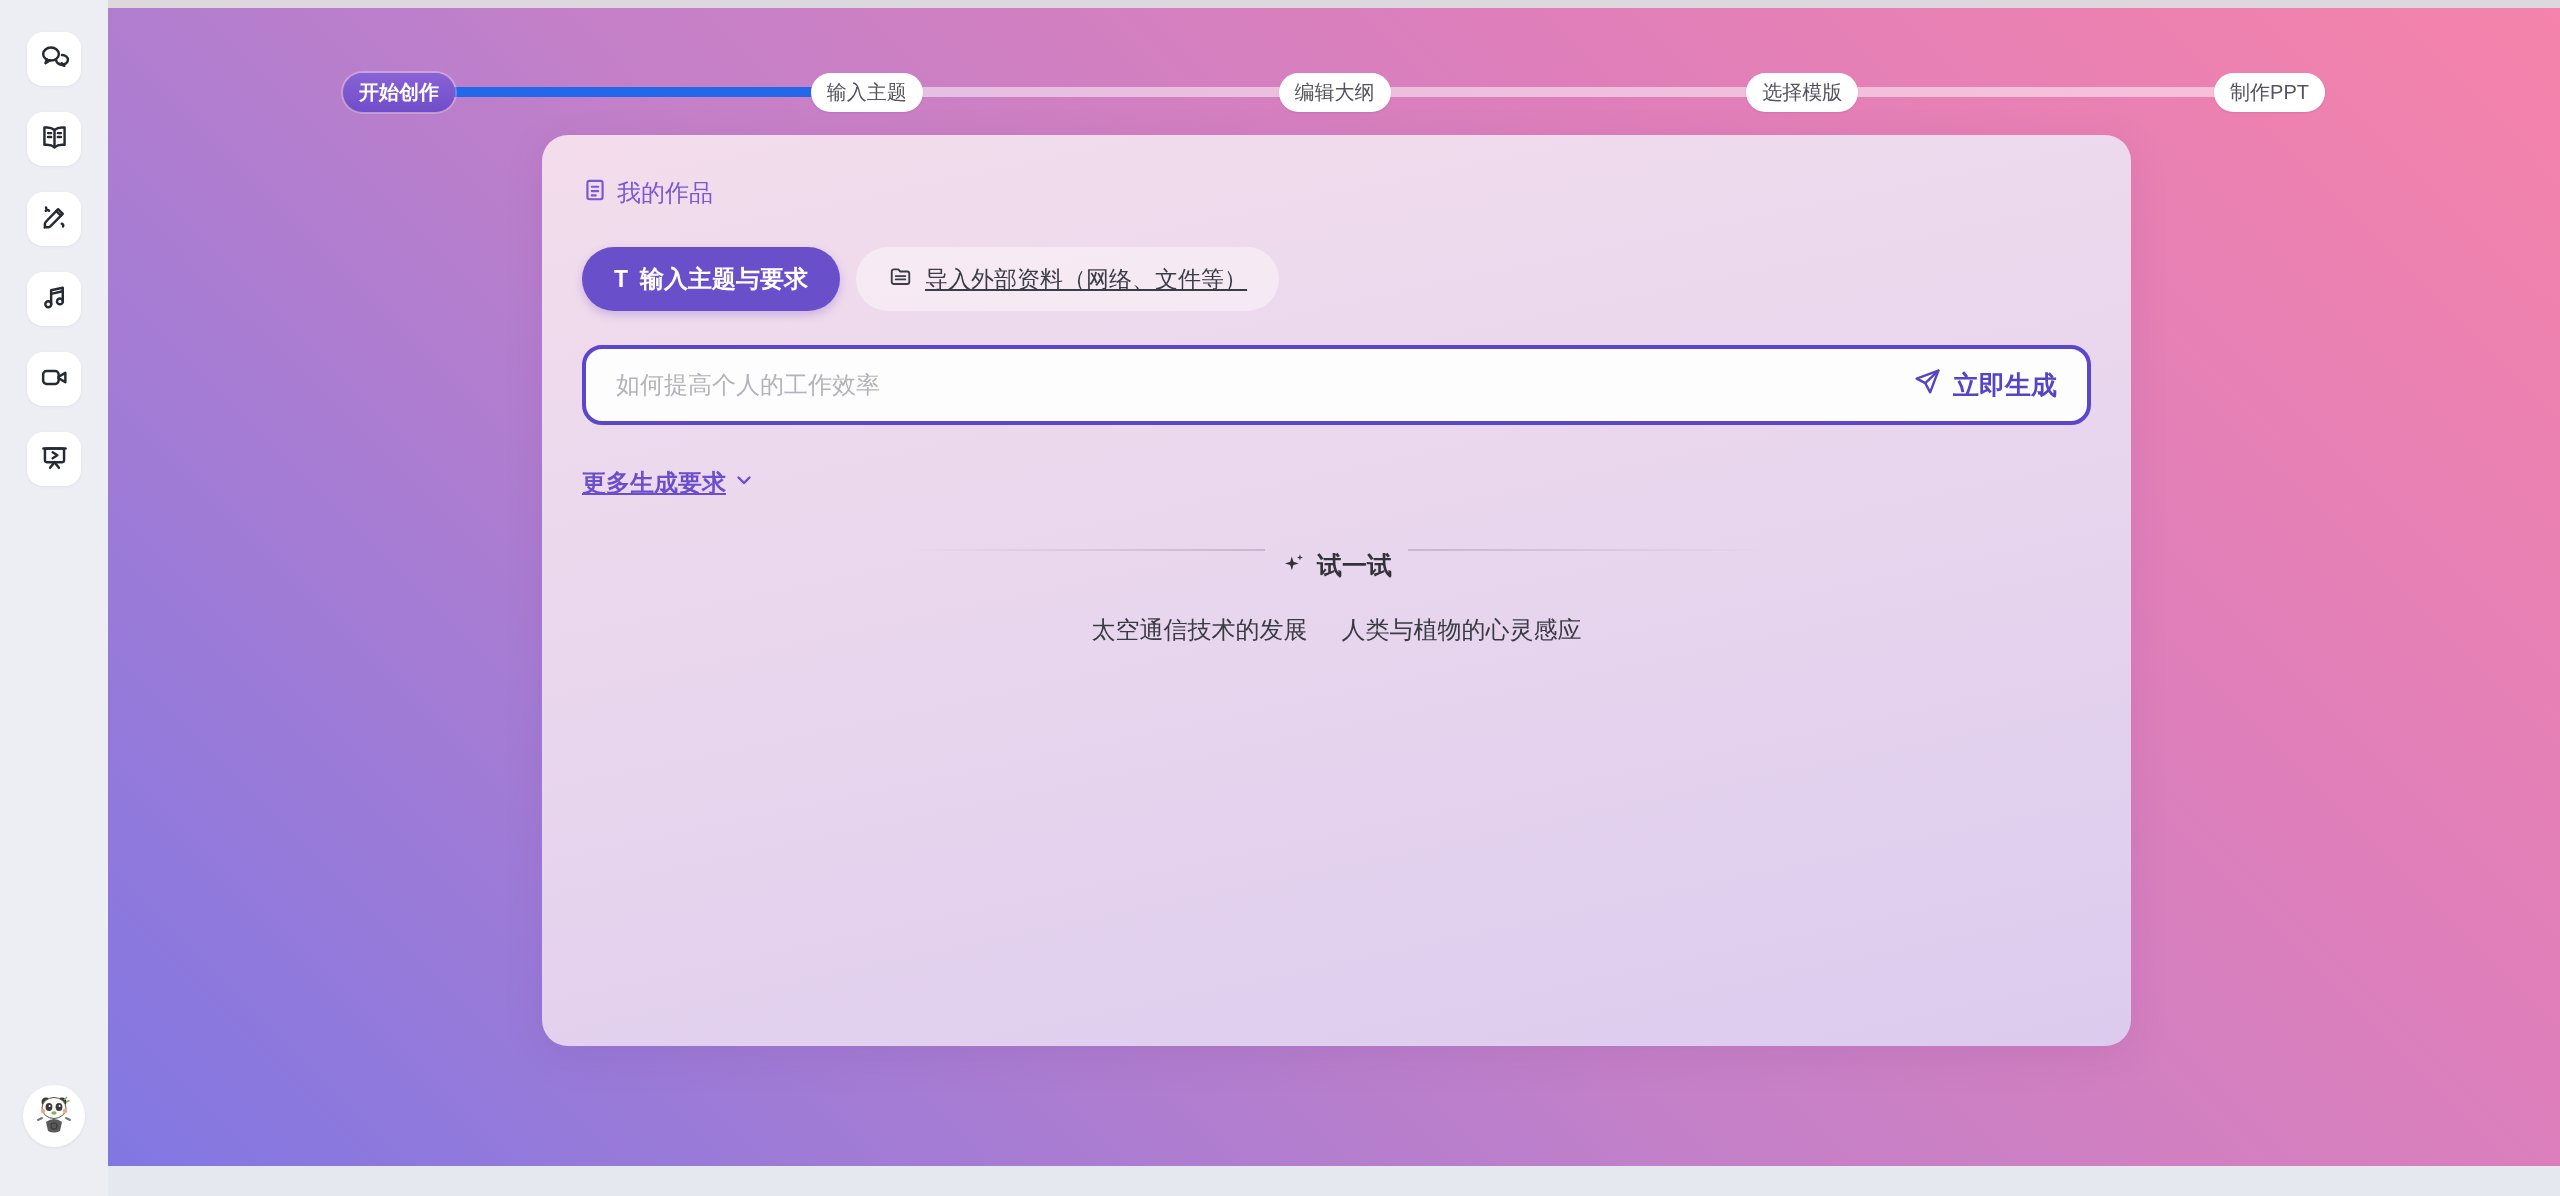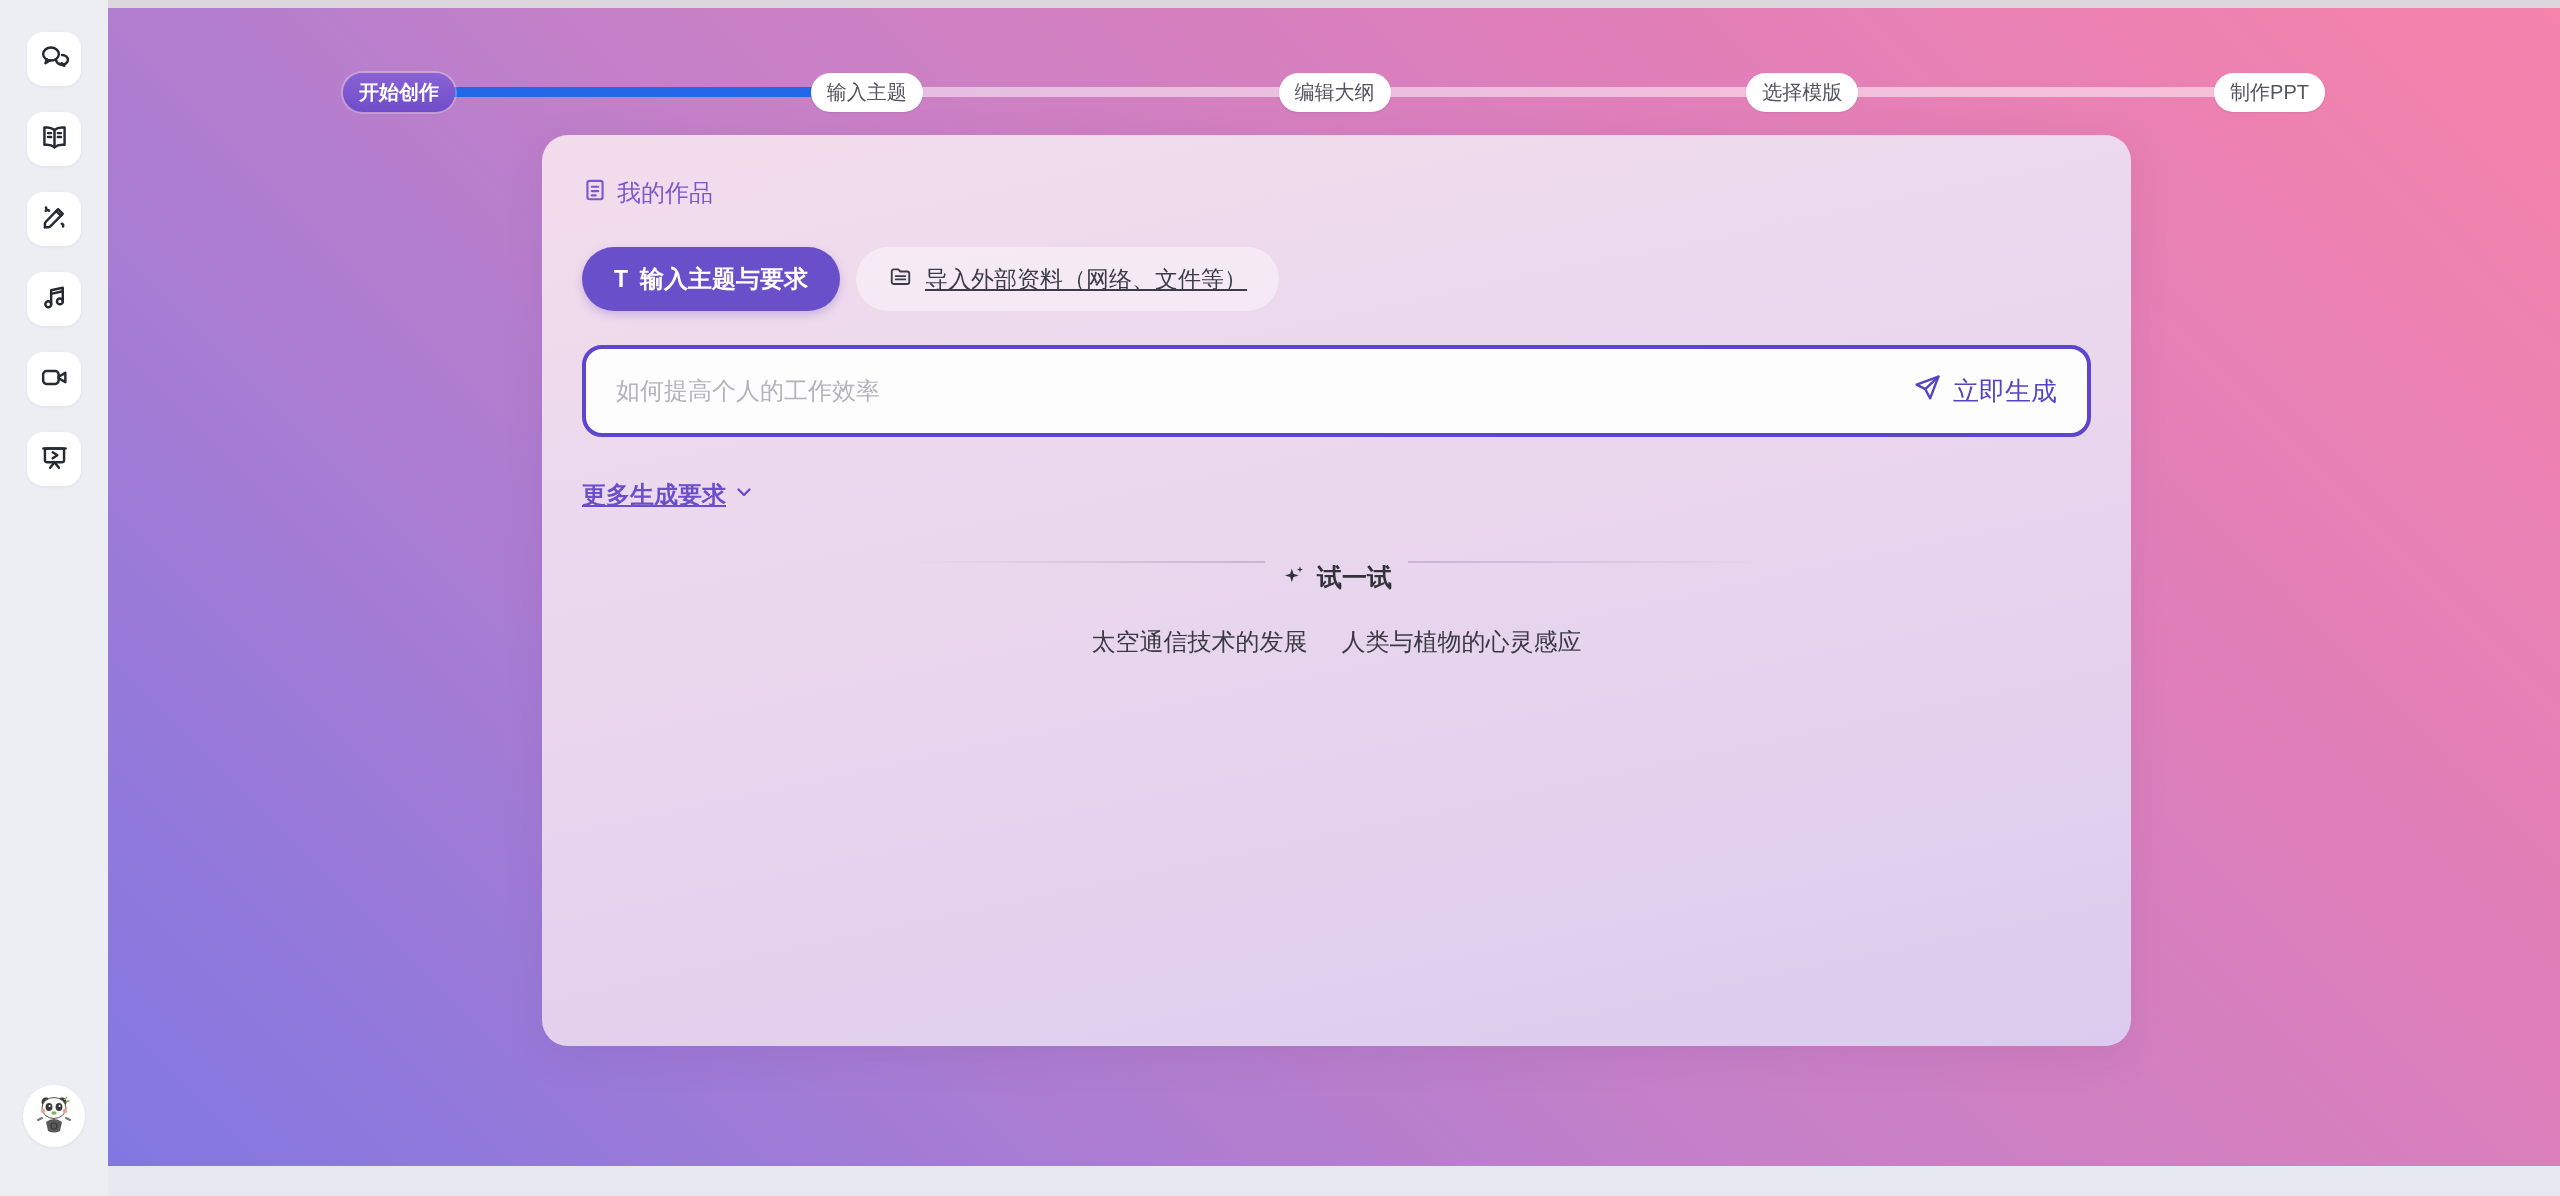--- a/index.html
+++ b/index.html
@@ -41,26 +41,26 @@
   .my-works svg { width:26px; height:26px; stroke:#7a58d2; fill:none; stroke-width:2; stroke-linecap:round; stroke-linejoin:round; }
 
   .tabs { margin-top:38px; display:flex; gap:16px; }
   .tab { height:64px; border-radius:32px; display:inline-flex; align-items:center; gap:12px;
          padding:0 32px; font-size:24px; cursor:pointer; white-space:nowrap; }
   .tab.active { background:#6a4fcb; color:#ffffff; font-weight:bold; box-shadow:0 4px 10px rgba(90,60,190,.25); }
   .tab.active .t-icon { font-size:23px; font-weight:bold; }
   .tab.inactive { background:rgba(255,255,255,.42); color:#3c3c46; font-size:23px;text-decoration:underline; }
   .tab.inactive svg { width:25px; height:25px; stroke:#3c3c46; fill:none; stroke-width:1.8; stroke-linecap:round; stroke-linejoin:round; }
 
-  .input-box { margin-top:34px; height:92px; background:#fdfdfe; border:4px solid #5b47cf; border-radius:20px;
+  .input-box { margin-top:34px; height:80px; background:#fdfdfe; border:4px solid #5b47cf; border-radius:20px;
                display:flex; align-items:center; padding:0 30px; }
   .input-box input { flex:1; border:none; outline:none; background:transparent; font-size:24px; color:#33333c;
                      font-family:"Liberation Sans","DejaVu Sans",sans-serif; }
   .input-box input::placeholder { color:#b4b2ba; }
-  .generate { display:flex; align-items:center; gap:11px; color:#5544c4; font-size:26px; font-weight:normal; cursor:pointer; white-space:nowrap; }
+  .generate { display:flex; align-items:center; gap:11px; color:#5544c4; font-size:26px; font-weight:bold; cursor:pointer; white-space:nowrap; }
   .generate svg { width:29px; height:29px; stroke:#5544c4; fill:none; stroke-width:2; stroke-linecap:round; stroke-linejoin:round; }
 
   .more-row { margin-top:42px; display:inline-flex; align-items:center; gap:6px; color:#6b4ecb;
               font-size:24px; font-weight:bold; cursor:pointer;text-decoration:underline; }
   .more-row svg { width:24px; height:24px; stroke:#6b4ecb; fill:none; stroke-width:2.4; stroke-linecap:round; stroke-linejoin:round; }
 
   .try-row { margin-top:50px; display:flex; align-items:flex-start; justify-content:center; gap:16px; }
   .try-line { height:2px; width:360px; }
   .try-line.l { background:linear-gradient(to left,rgba(70,45,100,.20),rgba(70,45,100,0)); }
   .try-line.r { background:linear-gradient(to right,rgba(70,45,100,.20),rgba(70,45,100,0)); }

